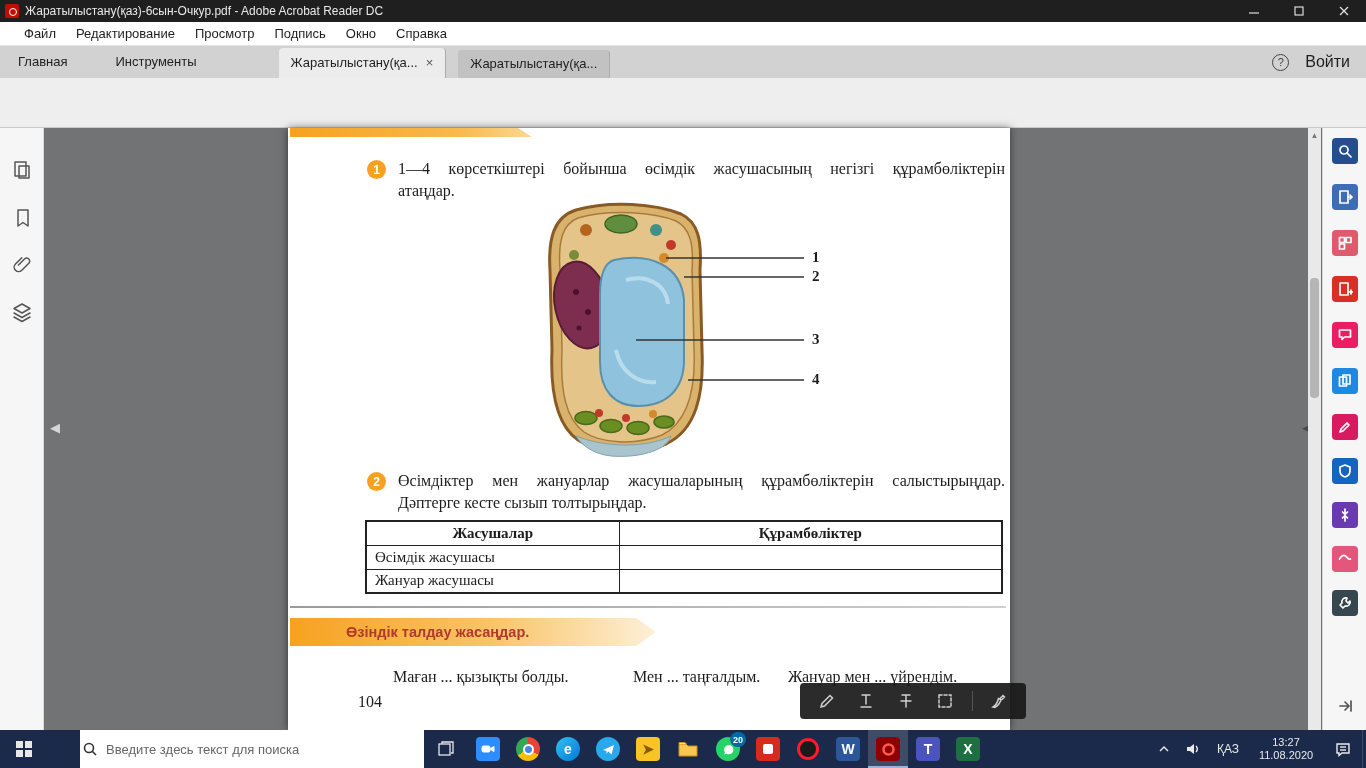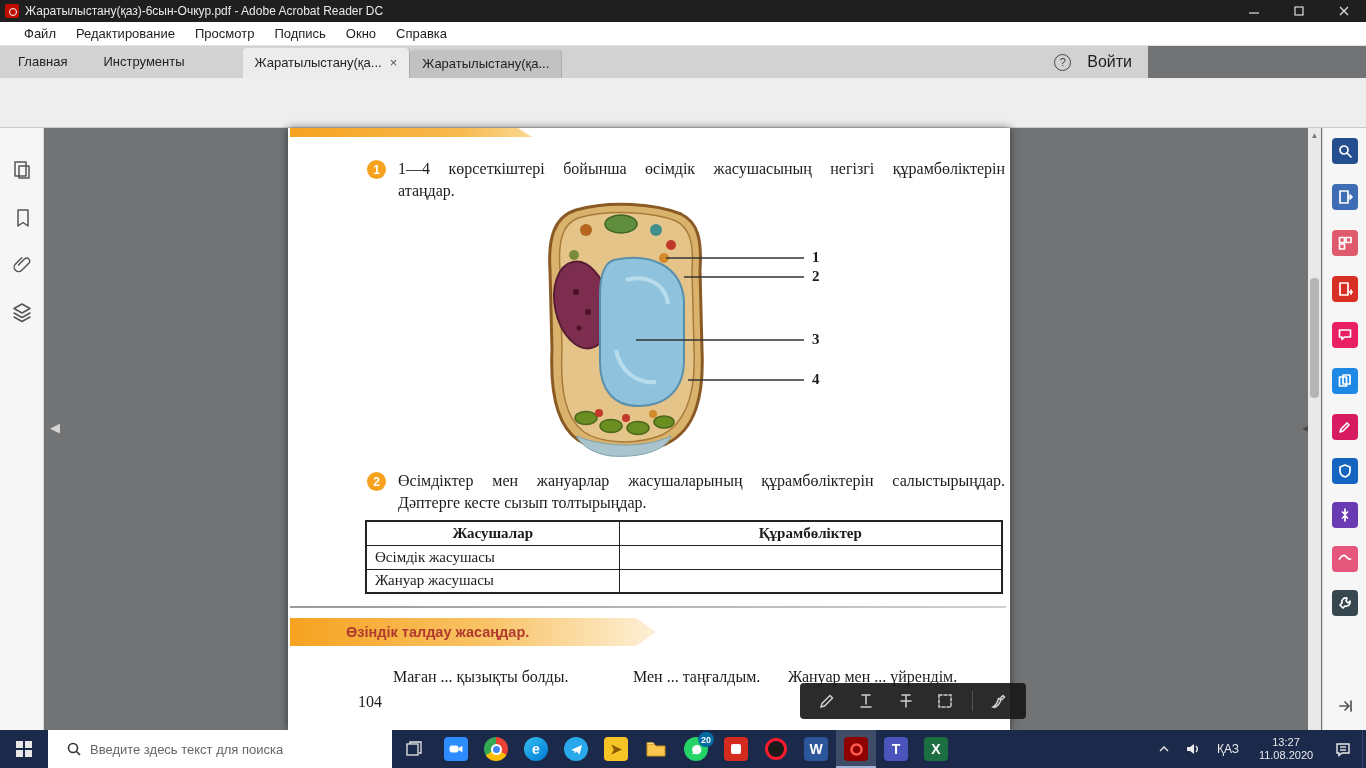--- a/index.html
+++ b/index.html
@@ -14,21 +14,21 @@
   .titlebar .appico::after{ content:""; position:absolute; left:4px; top:4px; width:6px; height:6px; border:1.5px solid #fff; border-radius:50%; }
   .wctrls { margin-left:auto; display:flex; height:22px; }
   .wctrl { width:45px; height:22px; display:flex; align-items:center; justify-content:center; color:#ddd; }
   .wctrl svg { stroke:#ddd; stroke-width:1.2; fill:none; }
 
   
   .menubar { position:absolute; left:0; top:22px; width:1366px; height:24px; background:#ffffff; border-bottom:1px solid #e3e3e3; display:flex; align-items:center; font-size:13px; color:#1e1e1e; padding-left:14px; }
   .menuitem { padding:0 10px; height:24px; line-height:24px; }
 
   
-  .tabbar { position:absolute; left:0; top:46px; width:1148px; height:32px; background:#d2d2d2; display:flex; align-items:flex-end; font-size:13px; color:#222; }
+  .tabbar { position:absolute; left:0; top:46px; width:1366px; height:32px; background:#d2d2d2; display:flex; align-items:flex-end; font-size:13px; color:#222;gap:12px; }
   .flattab { padding:0 18px; height:32px; line-height:32px; }
   .doctab { height:28px; line-height:28px; padding:0 12px; background:#c2c2c2; border-right:1px solid #ababab; max-width:175px; white-space:nowrap; overflow:hidden; display:flex; align-items:center; gap:8px; border-radius:4px 4px 0 0; }
   .doctab.active { background:#ececec; height:30px; line-height:30px; }
   .doctab .x { color:#555; font-size:13px; }
   .tab-right { margin-left:auto; display:flex; align-items:center; gap:16px; padding-right:16px; height:32px; }
   .helpcircle { width:17px; height:17px; border:1.4px solid #444; border-radius:50%; font-size:11px; display:flex; align-items:center; justify-content:center; color:#444; }
   .signin { font-size:16px; color:#1e1e1e; }
 
   
   .toolbar { position:absolute; left:0; top:78px; width:1366px; height:50px; background:#eeeeee; border-bottom:1px solid #c9c9c9; }
@@ -76,21 +76,21 @@
   .floattb { position:absolute; left:800px; top:555px; width:226px; height:36px; background:rgba(25,25,25,.92); border-radius:4px; display:flex; align-items:center; justify-content:space-evenly; }
   .fti { width:26px; height:26px; display:flex; align-items:center; justify-content:center; color:#cfcfcf; font-size:15px; }
   .fti svg { stroke:#cfcfcf; fill:none; stroke-width:1.5; stroke-linecap:round; }
   .fsep { width:1px; height:20px; background:#555; }
 
   
   .taskbar { position:absolute; left:0; top:730px; width:1366px; height:38px; background:#1b2a4a; display:flex; align-items:stretch; }
   .startbtn { width:48px; display:flex; align-items:center; justify-content:center; }
   .winlogo { width:16px; height:16px; display:grid; grid-template-columns:7px 7px; grid-template-rows:7px 7px; gap:2px; }
   .winlogo i { background:#e8e8e8; }
-  .tsearch { width:344px; background:#ffffff; display:flex; align-items:center; gap:8px; padding-left:18px; }
+  .tsearch { width:344px; background:#ffffff; display:flex; align-items:center; gap:8px; padding-left:2px;margin-left:32px; }
   .tsearch svg { stroke:#333; fill:none; stroke-width:1.6; }
   .tsearch span { font-size:13px; color:#666; }
   .taskview { width:44px; display:flex; align-items:center; justify-content:center; }
   .taskview svg { stroke:#e8e8e8; fill:none; stroke-width:1.3; }
   .appslot { width:40px; display:flex; align-items:center; justify-content:center; position:relative; }
   .appslot.active { background:rgba(255,255,255,.16); box-shadow:inset 0 -2px 0 #9db4d8; }
   .aico { width:24px; height:24px; border-radius:4px; display:flex; align-items:center; justify-content:center; color:#fff; font-weight:bold; font-size:14px; }
   .round { border-radius:50%; }
   .badge { position:absolute; right:2px; top:2px; min-width:15px; height:15px; background:#0369a1; color:#fff; border-radius:8px; font-size:9px; display:flex; align-items:center; justify-content:center; padding:0 3px; font-weight:bold; }
   .trayspace { flex:1; }

